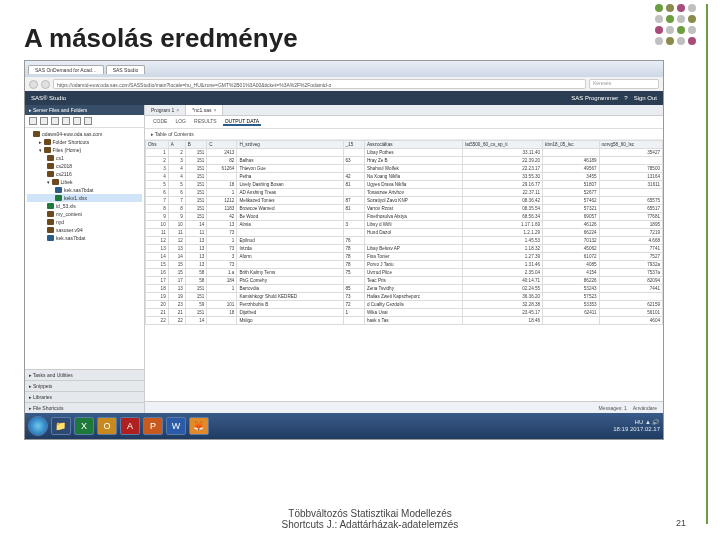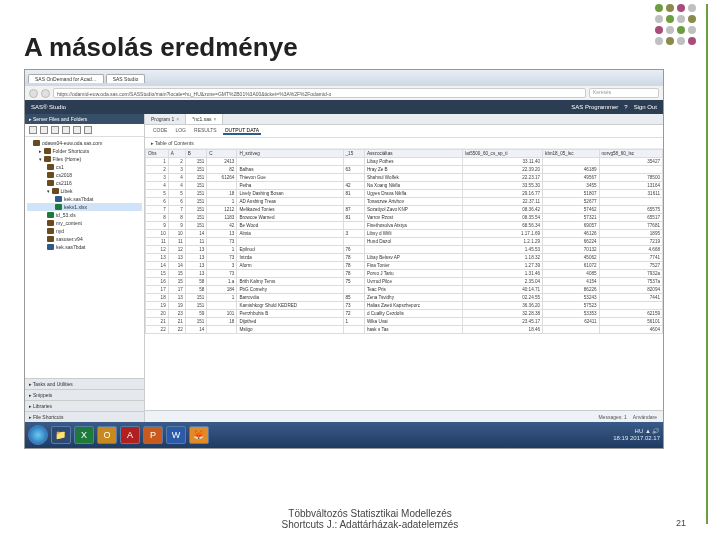--- a/index.html
+++ b/index.html
@@ -2,21 +2,21 @@
 <html><head>
 <meta charset="utf-8">
 <style>
 *{margin:0;padding:0;box-sizing:border-box;font-family:Arial,sans-serif}
 body{width:720px;height:540px;background:#fff;overflow:hidden;position:relative}
 .slide{padding:8px 20px;position:relative;height:100%}
 .decor{position:absolute;top:4px;right:24px;display:grid;grid-template-columns:repeat(4,8px);gap:3px}
 .decor span{width:8px;height:8px;border-radius:50%}
 .d1{background:#6b9e3f}.d2{background:#8a8a4a}.d3{background:#a84c7a}.d4{background:#c0c0c0}
 .decol{position:absolute;top:4px;right:12px;width:2px;height:520px;background:#6b9e3f}
-.title{font-size:26px;margin:24px 0 6px 4px;color:#222}
+.title{font-size:26px;margin:15px 0 6px 4px;color:#222}
 .shot{border:1px solid #999;width:640px;height:380px;margin-left:4px;background:#eef1f4;font-size:6px;color:#333;position:relative}
 .btb{height:16px;background:linear-gradient(#e8eef5,#cdd8e6);display:flex;align-items:center;gap:2px;padding:0 3px}
 .btb .tab{background:#fff;border:1px solid #aaa;border-bottom:none;padding:1px 6px;font-size:5px;border-radius:2px 2px 0 0}
 .urlb{height:14px;background:#f2f2f2;display:flex;align-items:center;gap:3px;padding:0 4px}
 .urlb .nav{width:9px;height:9px;border-radius:50%;background:#e0e0e0;border:1px solid #bbb}
 .urlb .url{flex:1;height:10px;background:#fff;border:1px solid #ccc;border-radius:2px;padding:0 3px;line-height:10px;font-size:5px;color:#555;overflow:hidden}
 .urlb .srch{width:70px;height:10px;background:#fff;border:1px solid #ccc;border-radius:2px;font-size:5px;padding:0 3px;color:#999}
 .saschrome{height:14px;background:#2b3d52;color:#fff;display:flex;align-items:center;justify-content:space-between;padding:0 6px;font-size:6px}
 .saschrome .right{display:flex;gap:6px;align-items:center}
 .sasbody{display:flex;height:308px}

